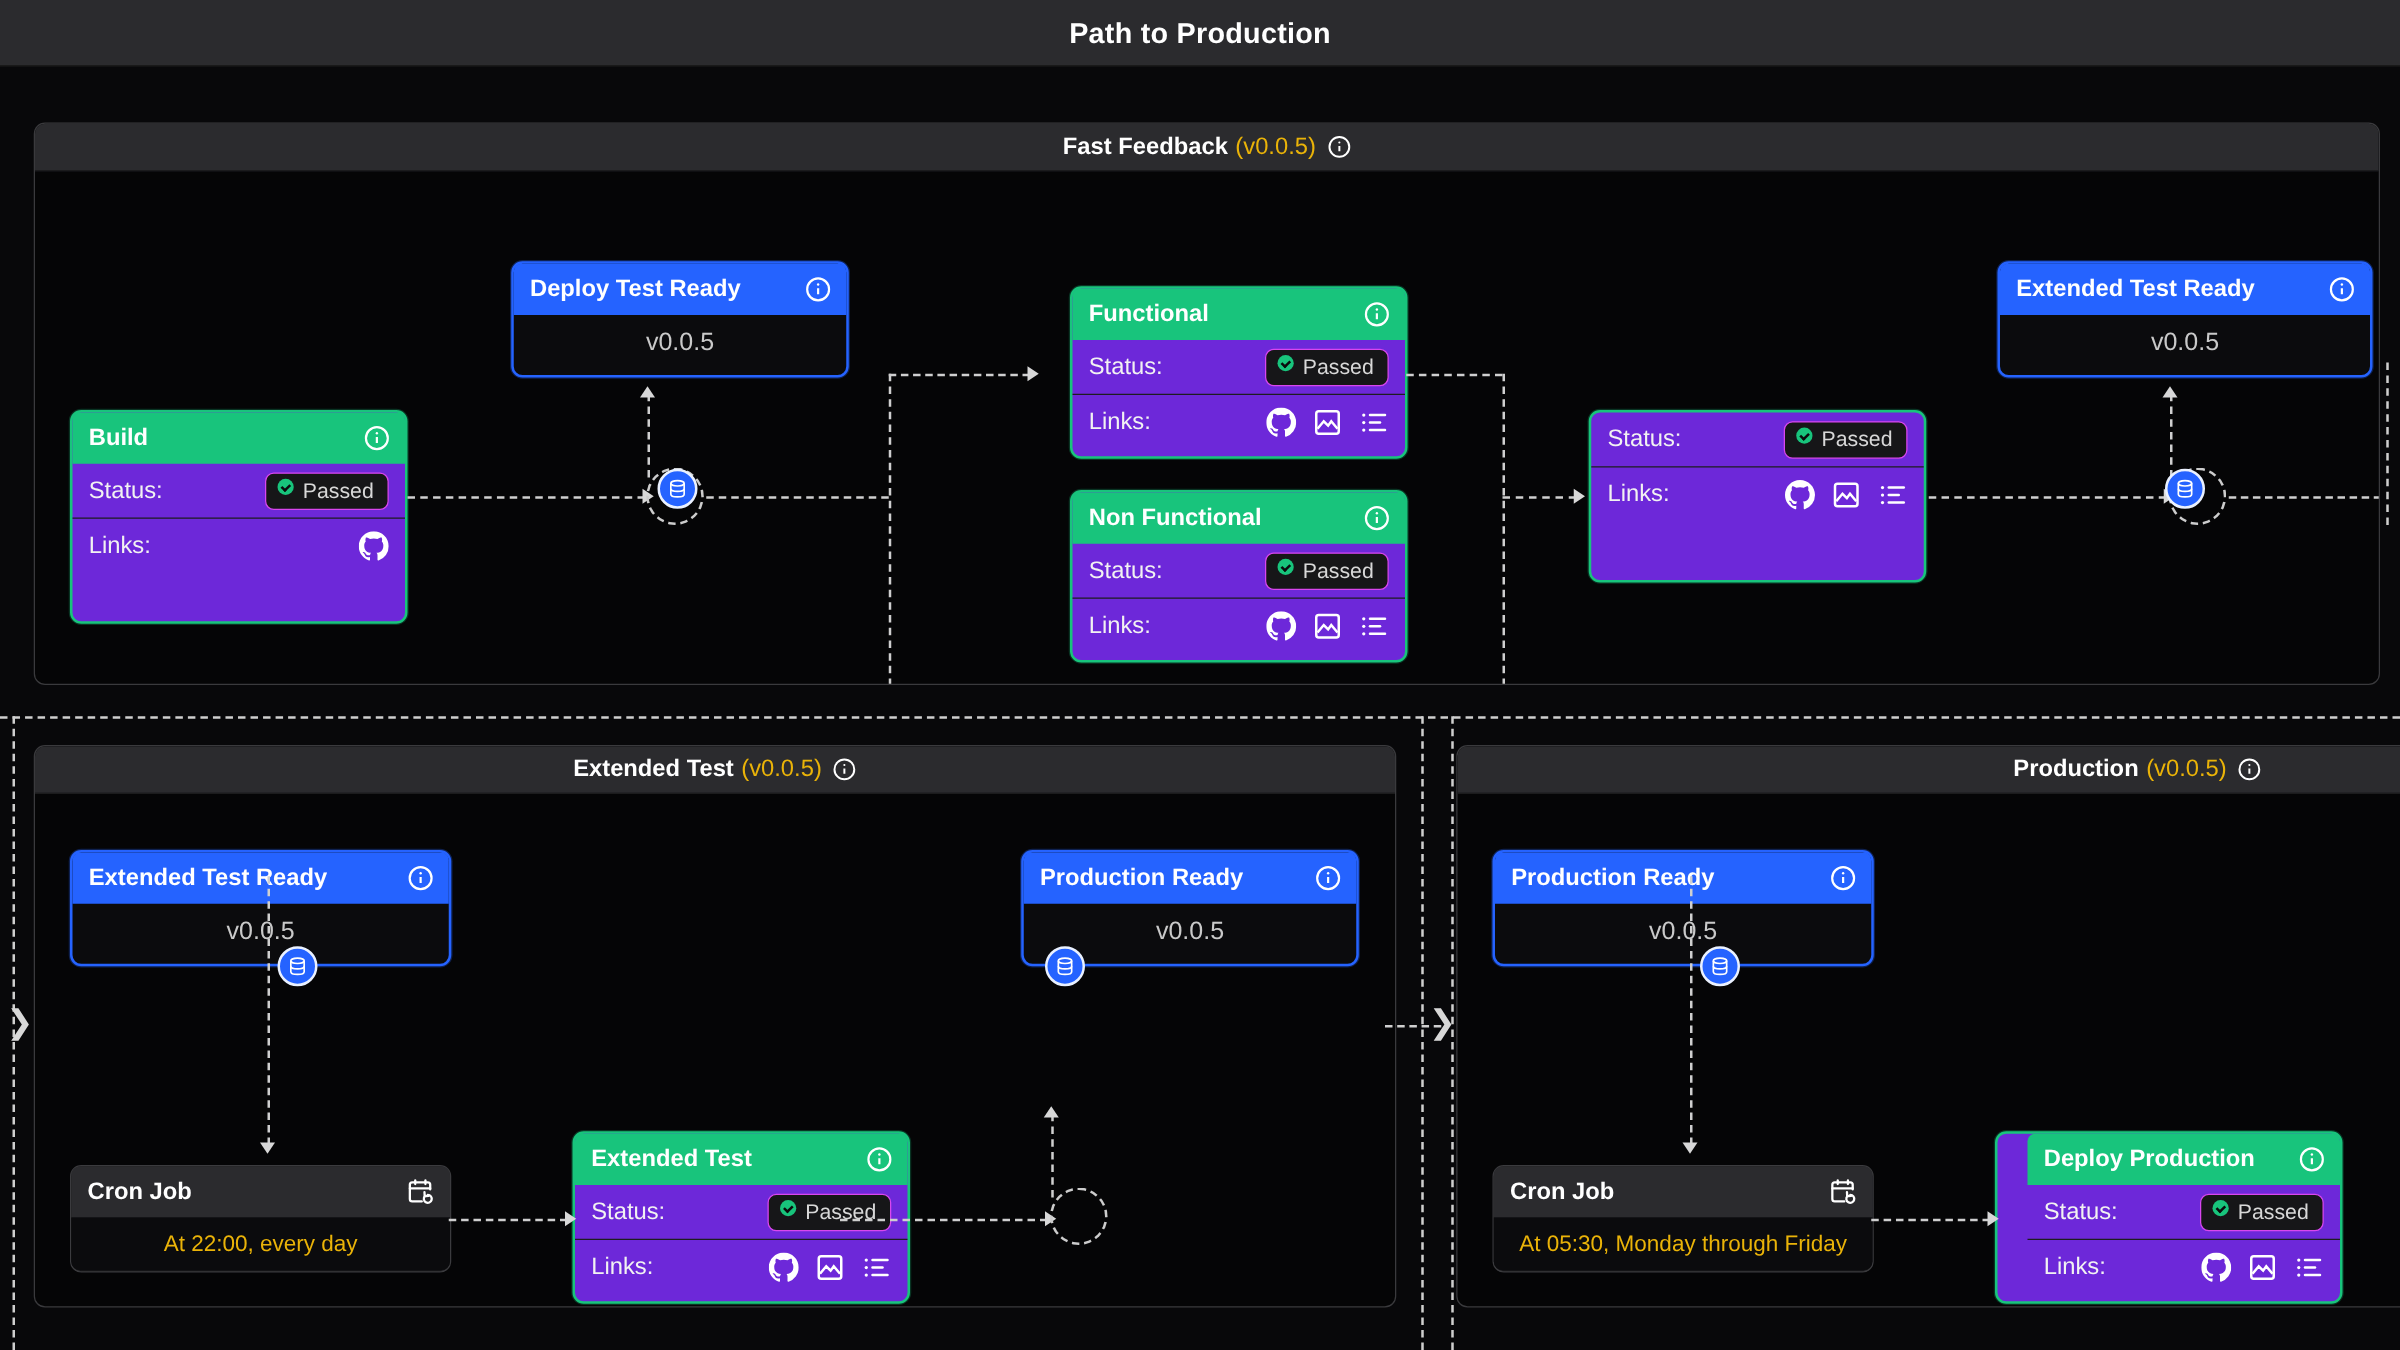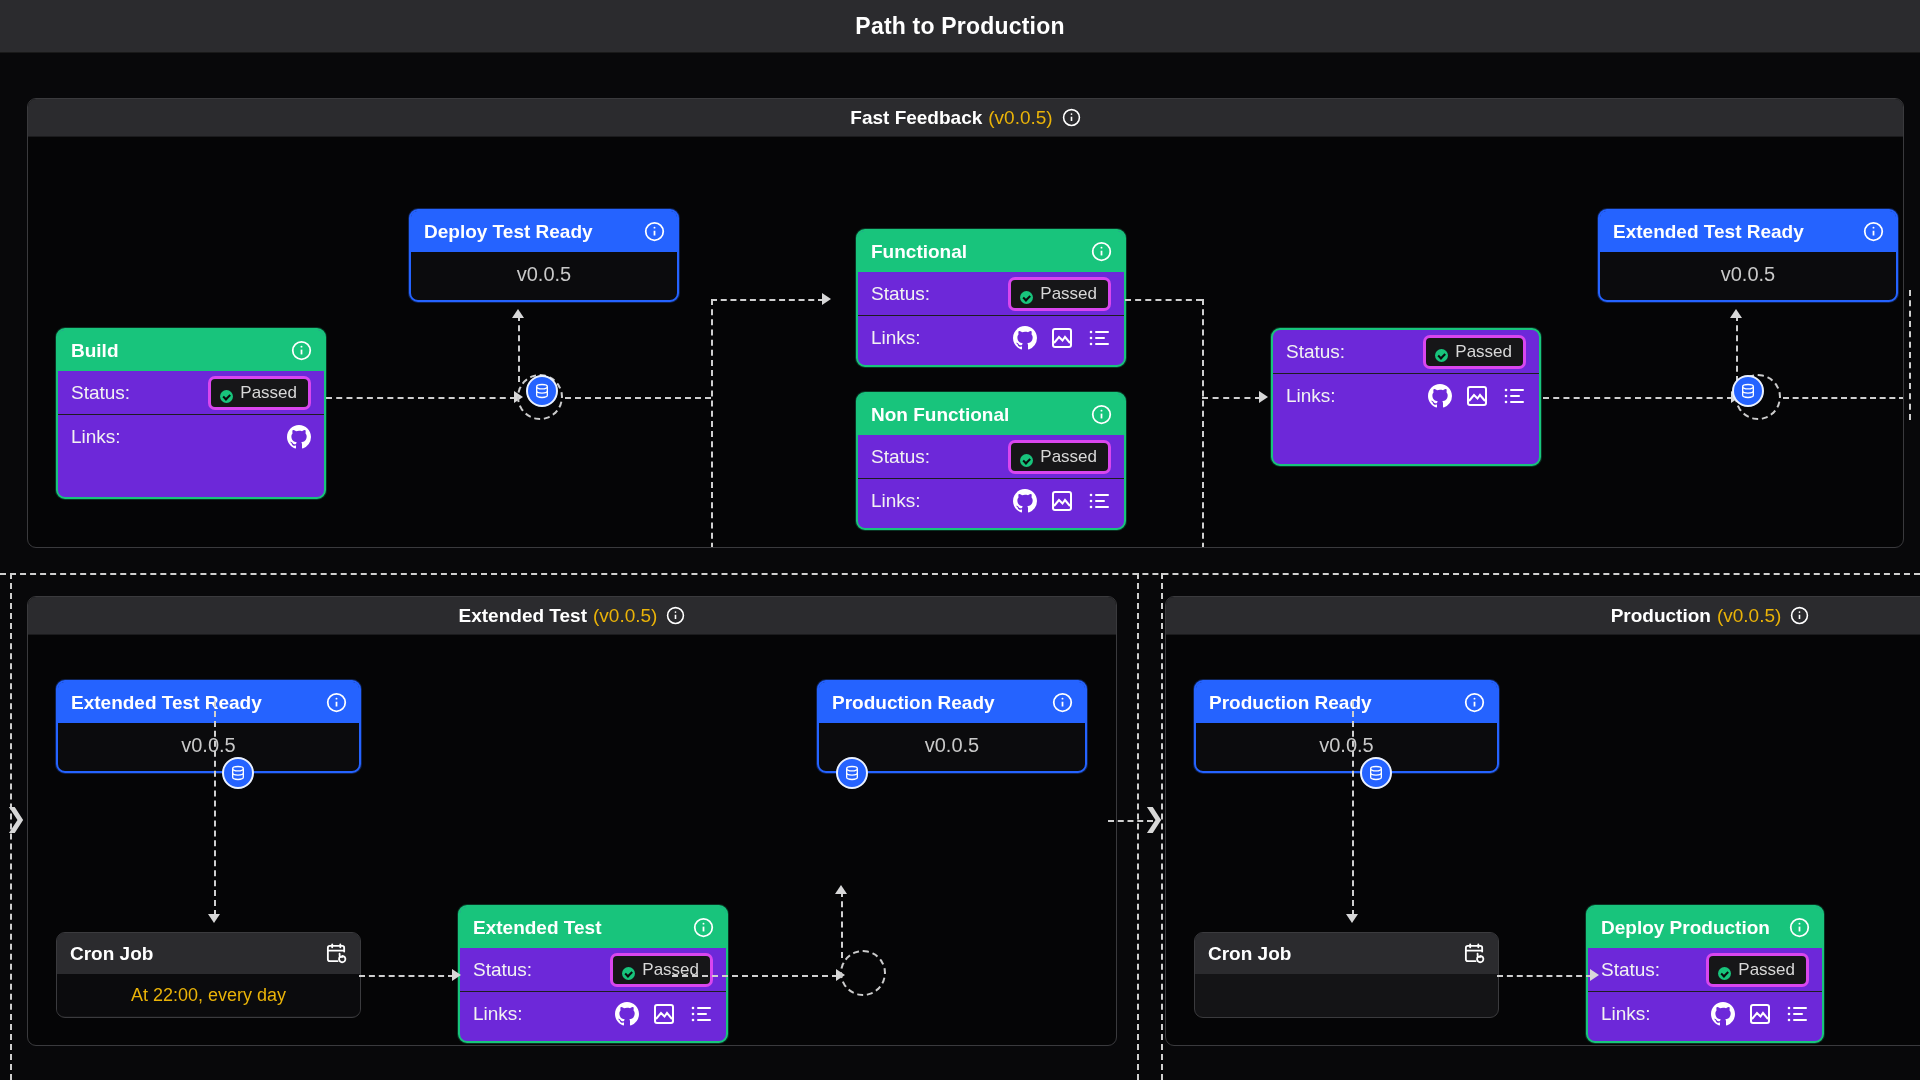--- a/index.html
+++ b/index.html
@@ -85,22 +85,22 @@
     color: #c9c9c9; font-size: 20px;
   }
   .ncron {
     height: 42px; display: flex; align-items: center; justify-content: center;
     color: #eab308; font-size: 18px; background: #0b0b0d;
     border-radius: 0 0 7px 7px;
   }
 
   
   .pill {
-    display: inline-flex; align-items: flex-end; gap: 7px;
-    border: 3px solid #d946ef; border-radius: 7px;
+    display: inline-flex; align-items: flex-start; gap: 7px;
+    border: 1px solid #d946ef; border-radius: 7px;
     padding: 4px 11px 4px 9px; background: #161618;
     color: #d8d8d8; font-size: 17px;
   }
   .pill .dot {
     width: 13px; height: 13px; border-radius: 50%;
     background: #18c47c; position: relative;
   }
   .pill .dot::after {
     content:""; position:absolute; left:3px; top:4px;
     width:5px; height:2.5px; border-left:2px solid #0b0b0d; border-bottom:2px solid #0b0b0d;
@@ -603,23 +603,24 @@
             <svg width="23" height="23" viewBox="0 0 24 24" fill="none" stroke="#ffffff" stroke-width="1.9" stroke-linecap="round">
               <path d="M20 10V6a2 2 0 0 0-2-2H5a2 2 0 0 0-2 2v12a2 2 0 0 0 2 2h8"></path>
               <line x1="3" y1="9" x2="20" y2="9"></line>
                 <line x1="7.5" y1="2.5" x2="7.5" y2="5.5"></line>
                 <line x1="16" y1="2.5" x2="16" y2="5.5"></line>
               <path d="M18 14.5a3.3 3.3 0 1 1-2.4 1"></path>
                 <polyline points="15.2,12.2 15.4,15.6 18.6,15.4"></polyline>
             </svg>
           </span>
         </div>
-      </div>
-
-      <div class="node node-green" style="left:420px; top:270px; width:238px; height:138px;">
+        <div class="ncron">At 05:30, Monday through Friday</div>
+      </div>
+
+      <div class="node node-green" style="left:430px; top:270px; width:278px; height:138px;padding-left:24px;">
         <div class="nhead">
           <span class="ntitle">Deploy Production</span>
           <span class="ico">
             <svg width="21" height="21" viewBox="0 0 24 24" fill="none" stroke="#ffffff" stroke-width="2">
               <circle cx="12" cy="12" r="10"></circle>
                 <line x1="12" y1="11" x2="12" y2="16.5"></line>
                 <circle cx="12" cy="7.6" r="1.1" fill="#ffffff" stroke="none"></circle>
             </svg>
           </span>
         </div>

